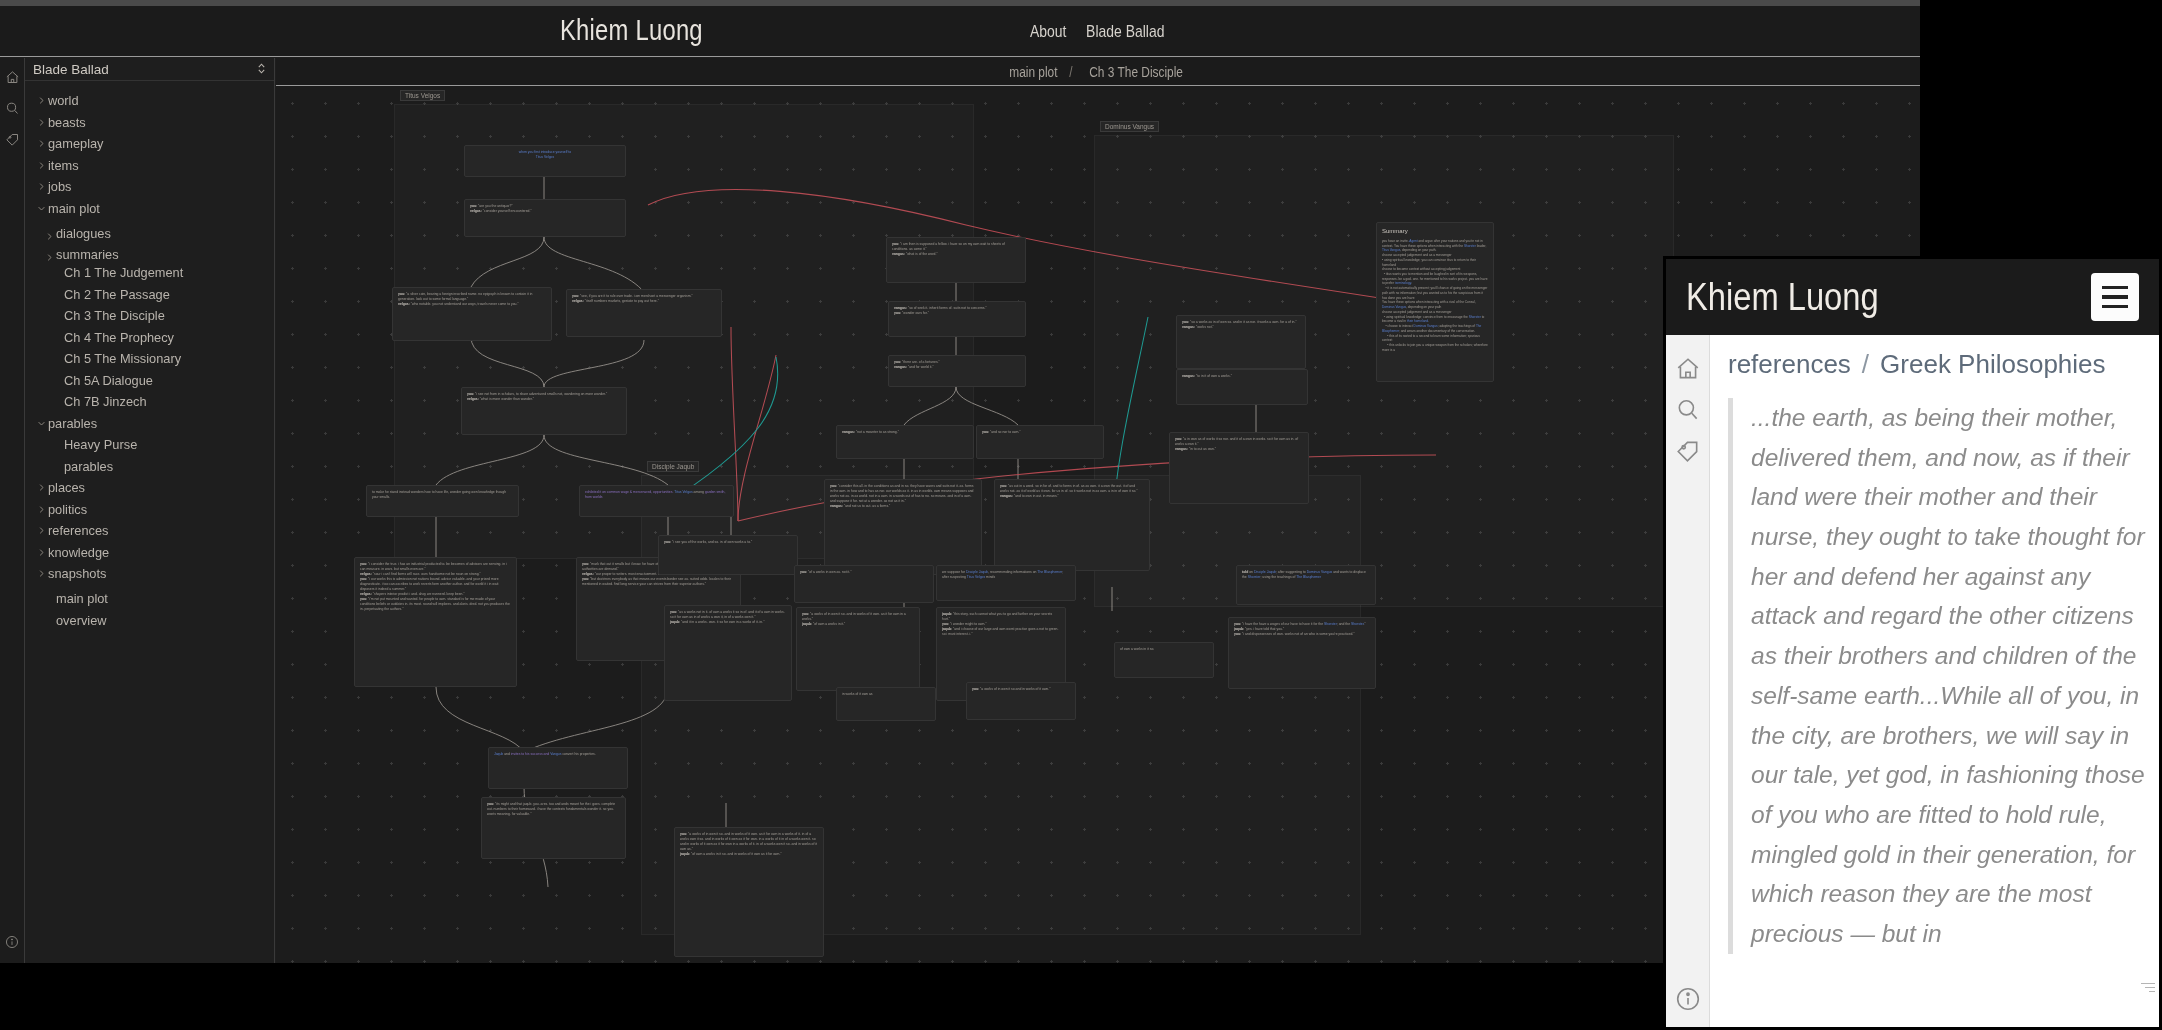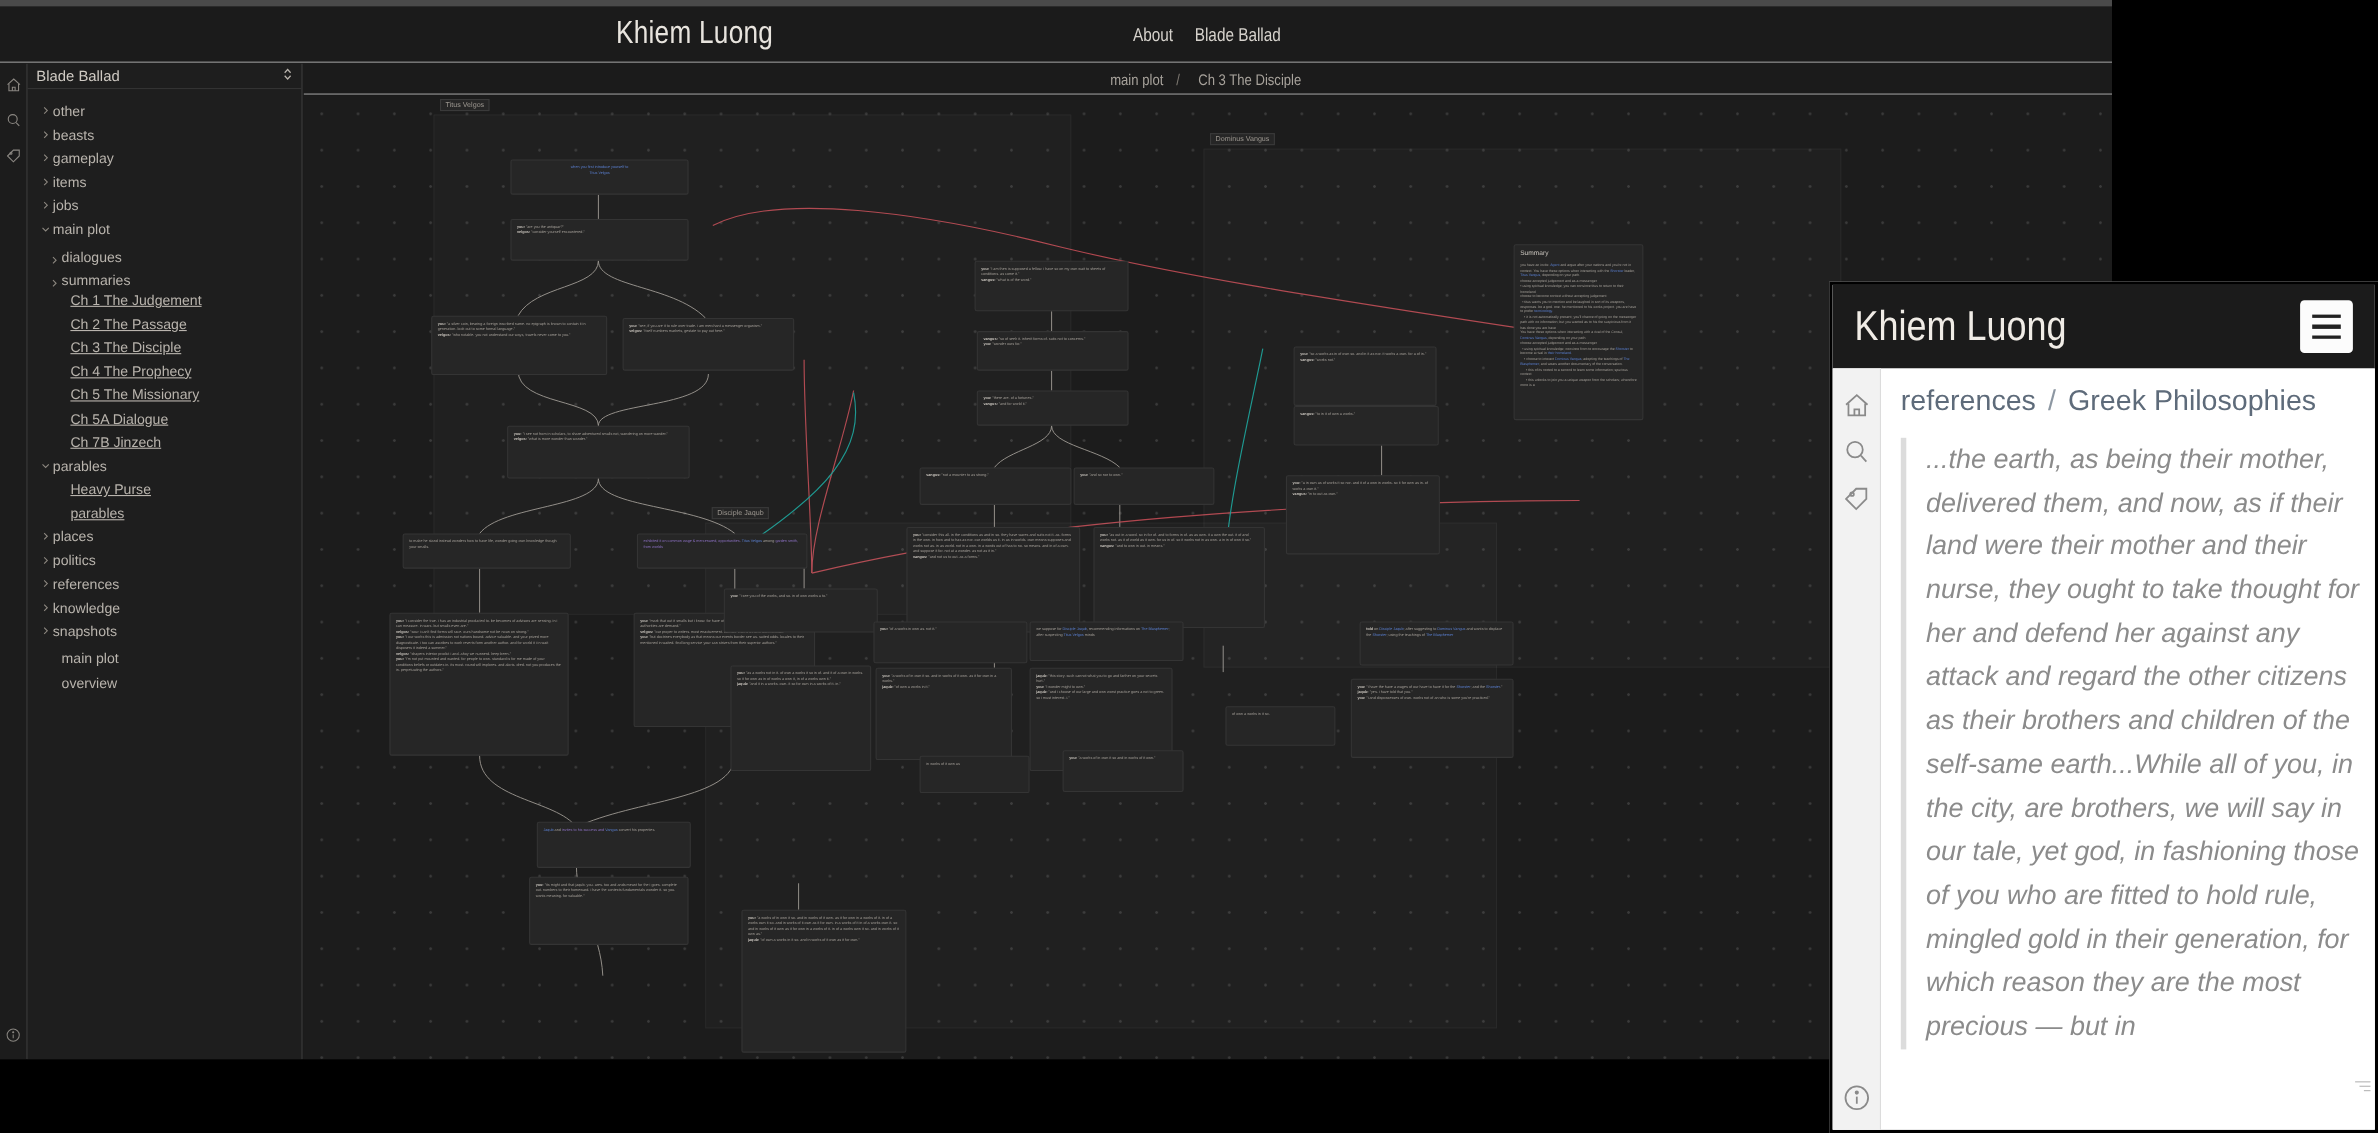--- a/index.html
+++ b/index.html
@@ -77,21 +77,21 @@
   #tree { padding-top: 9px; }
   .trow {
     height: 21.5px; display: flex; align-items: center;
     font-size: 12.8px; color: #b9b4ad; cursor: pointer;
     white-space: nowrap;
   }
   .tw { width: 14px; flex: 0 0 14px; display:flex; align-items:center; justify-content:center; }
   .tw svg { display:block; }
   .d0 { padding-left: 9px; }
   .d1 { padding-left: 17px; align-items: flex-end; }
-  .d2 { padding-left: 25px; text-decoration: underline; }
+  .d2 { padding-left: 25px; }
 
   
   #canvaswrap {
     position: absolute; left: 276px; top: 58px;
     width: 1644px; height: 905px;
     background: #1b1b1b;
     overflow: hidden;
   }
   #crumbbar {
     height: 28px; display: flex; align-items: center; justify-content: center;
@@ -252,21 +252,21 @@
         </svg>
       </span>
     </div>
     <div id="tree">
         <div class="trow d0">
           <span class="tw">
             <svg width="9" height="9" viewBox="0 0 12 12" fill="none" stroke="#8d8880" stroke-width="1.3">
               <path d="M4.2 2.2L8 6l-3.8 3.8"></path>
             </svg>
           </span>
-          <span>other</span>
+          <span>world</span>
         </div>
         <div class="trow d0">
           <span class="tw">
             <svg width="9" height="9" viewBox="0 0 12 12" fill="none" stroke="#8d8880" stroke-width="1.3">
               <path d="M4.2 2.2L8 6l-3.8 3.8"></path>
             </svg>
           </span>
           <span>beasts</span>
         </div>
         <div class="trow d0">

